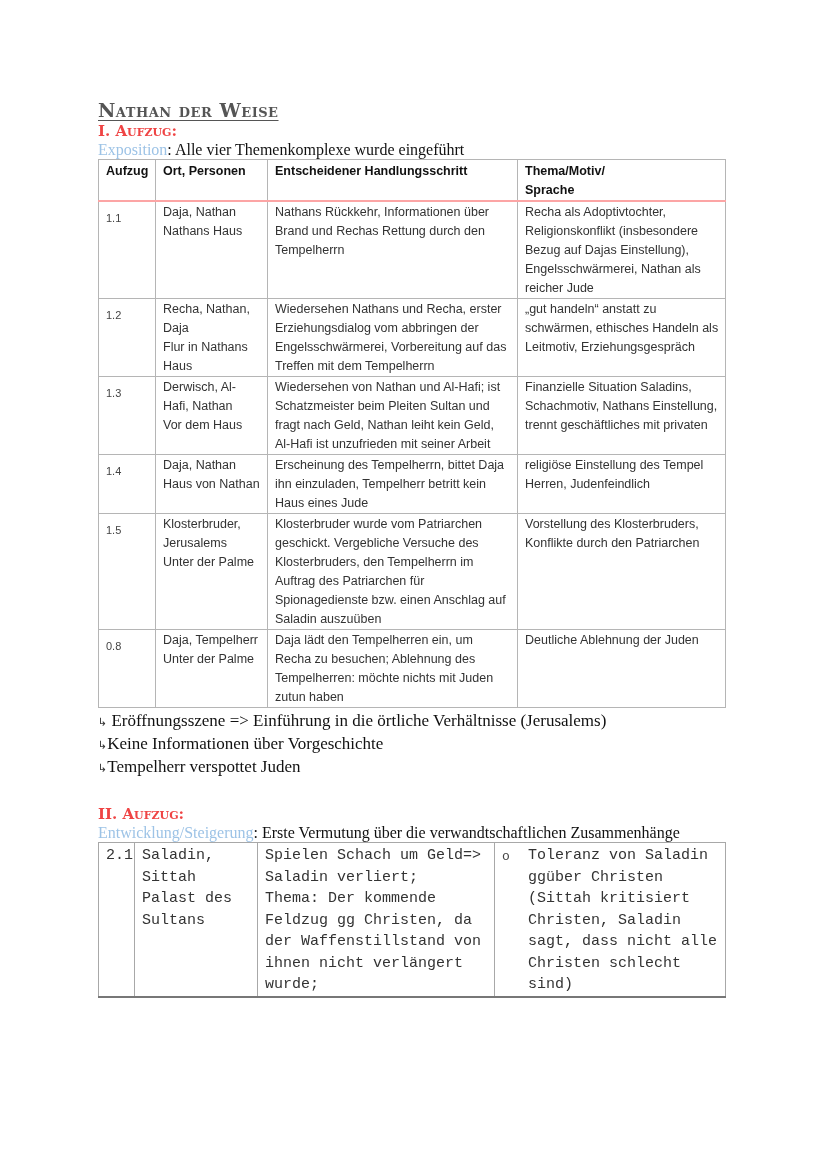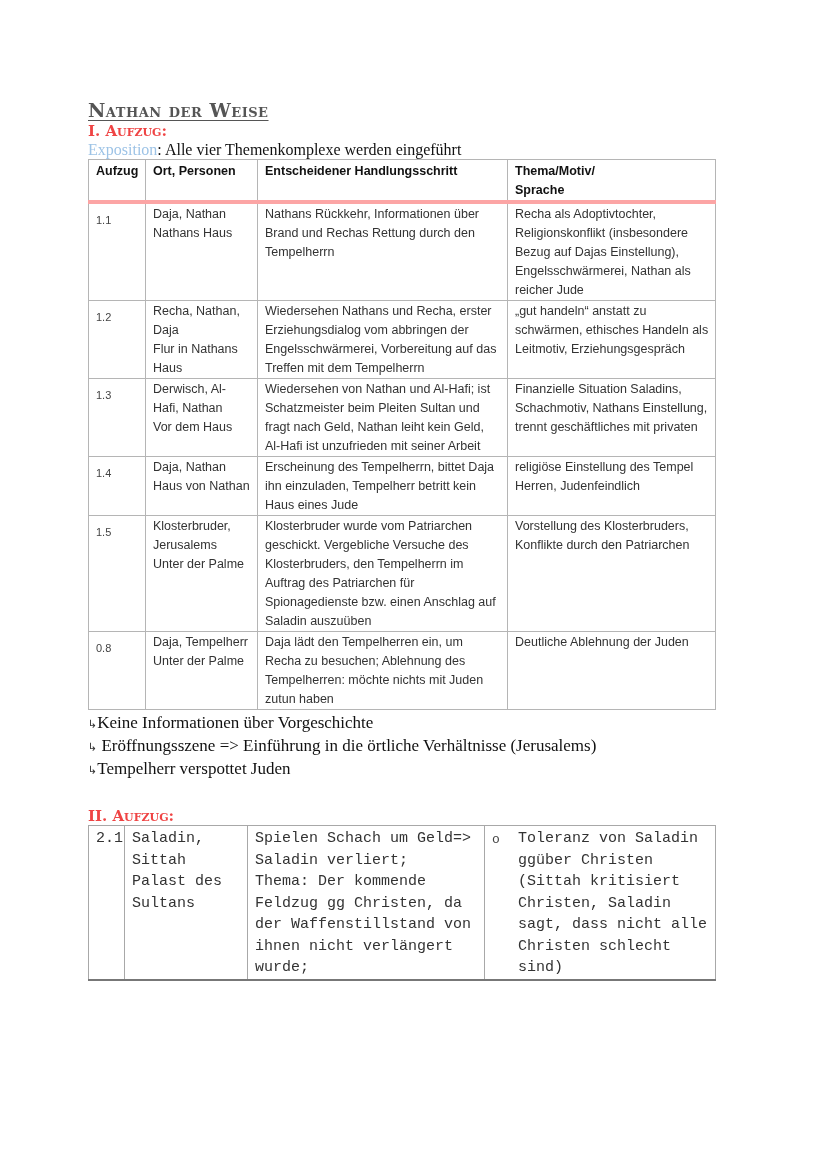--- a/index.html
+++ b/index.html
@@ -1,17 +1,17 @@
 <!DOCTYPE html>
 <html><head>
   <meta charset="utf-8">
   <style>
     html, body { margin: 0; padding: 0; background: #ffffff; }
     body { width: 828px; height: 1171px; position: relative; overflow: hidden; color: #222; }
-    .page { position: absolute; left: 88px; top: 98px; width: 627px; }
+    .page { position: absolute; left: 98px; top: 98px; width: 627px; }
     .doc-title {
       font-family: "DejaVu Serif", serif;
       font-size: 19px; letter-spacing: 0.5px; color: #555;
       text-decoration: underline; text-decoration-thickness: 1px; text-underline-offset: 3px;
       font-variant: small-caps; line-height: 24px; margin: 0;
     }
     .act-heading {
       font-family: "DejaVu Serif", serif; font-size: 15px; color: #ef4444;
       font-variant: small-caps; line-height: 18px; margin: 0;
     }
@@ -20,21 +20,21 @@
       margin: 0;
     }
     .accent { color: #9dc3e6; }
     table { border-collapse: collapse; width: 627px; table-layout: fixed; }
     .t1 td, .t1 th {
       border: 1px solid #b5b5b5; vertical-align: top;
       font-family: "Liberation Sans", sans-serif; font-size: 12.5px; line-height: 19px;
       color: #333; padding: 1px 6px 0 7px; text-align: left;
     }
     .t1 th { font-weight: bold; color: #111; padding-top: 2px; }
-    .t1 thead tr { border-bottom: 4px solid #fca5a5; }
+    .t1 thead tr { border-bottom: 2px solid #fca5a5; }
     .t1 td.num { font-size: 11px; color: #444; padding-top: 7px; }
     .t1 col.c1 { width: 57px; } .t1 col.c2 { width: 112px; } .t1 col.c3 { width: 250px; } .t1 col.c4 { width: 208px; }
     .notes { margin: 2px 0 0 0; padding: 0; list-style: none; }
     .notes li {
       font-family: "Liberation Serif", serif; font-size: 17px; line-height: 21px; color: #111;
     }
     .arrow { font-family: "DejaVu Sans", sans-serif; font-size: 11px; color: #333; }
     .act2 { margin-top: 26px; }
     .t2 td {
       border: 1px solid #a8a8a8; vertical-align: top;
@@ -46,21 +46,21 @@
     .bullet-cell { display: flex; }
     .bullet { width: 26px; flex: 0 0 26px; font-size: 13px; color: #444; padding-top: 1px; }
     .cell-line { display: block; }
   </style>
 </head>
 <body>
 
 <div class="page">
   <h1 class="doc-title">Nathan der Weise</h1>
   <h2 class="act-heading">I. Aufzug:</h2>
-  <p class="subtitle"><span class="accent">Exposition</span><span>: Alle vier Themenkomplexe werden eingeführt</span></p>
+  <p class="subtitle"><span class="accent">Exposition</span><span>: Alle vier Themenkomplexe wurde eingeführt</span></p>
 
   <table class="t1">
     <colgroup>
         <col class="c1">
         <col class="c2">
         <col class="c3">
         <col class="c4">
       </colgroup>
     <thead>
       <tr>
@@ -125,26 +125,27 @@
             <span class="cell-line">Daja, Tempelherr</span>
             <span class="cell-line">Unter der Palme</span>
           </td>
           <td>Daja lädt den Tempelherren ein, um Recha zu besuchen; Ablehnung des Tempelherren: möchte nichts mit Juden zutun haben</td>
           <td>Deutliche Ablehnung der Juden</td>
         </tr>
       </tbody>
   </table>
 
   <ul class="notes" id="notes">
+      <li><span class="arrow">↳</span><span> Eröffnungsszene =&gt; Einführung in die örtliche Verhältnisse (Jerusalems)</span></li>
       <li><span class="arrow">↳</span><span>Keine Informationen über Vorgeschichte</span></li>
-      <li><span class="arrow">↳</span><span> Eröffnungsszene =&gt; Einführung in die örtliche Verhältnisse (Jerusalems)</span></li>
       <li><span class="arrow">↳</span><span>Tempelherr verspottet Juden</span></li>
     </ul>
 
   <h2 class="act-heading act2">II. Aufzug:</h2>
+  <p class="subtitle"><span class="accent">Entwicklung/Steigerung</span><span>: Erste Vermutung über die verwandtschaftlichen Zusammenhänge</span></p>
 
   <table class="t2">
     <colgroup>
         <col class="c1">
         <col class="c2">
         <col class="c3">
         <col class="c4">
       </colgroup>
     <tbody id="t2-body">
         <tr>

